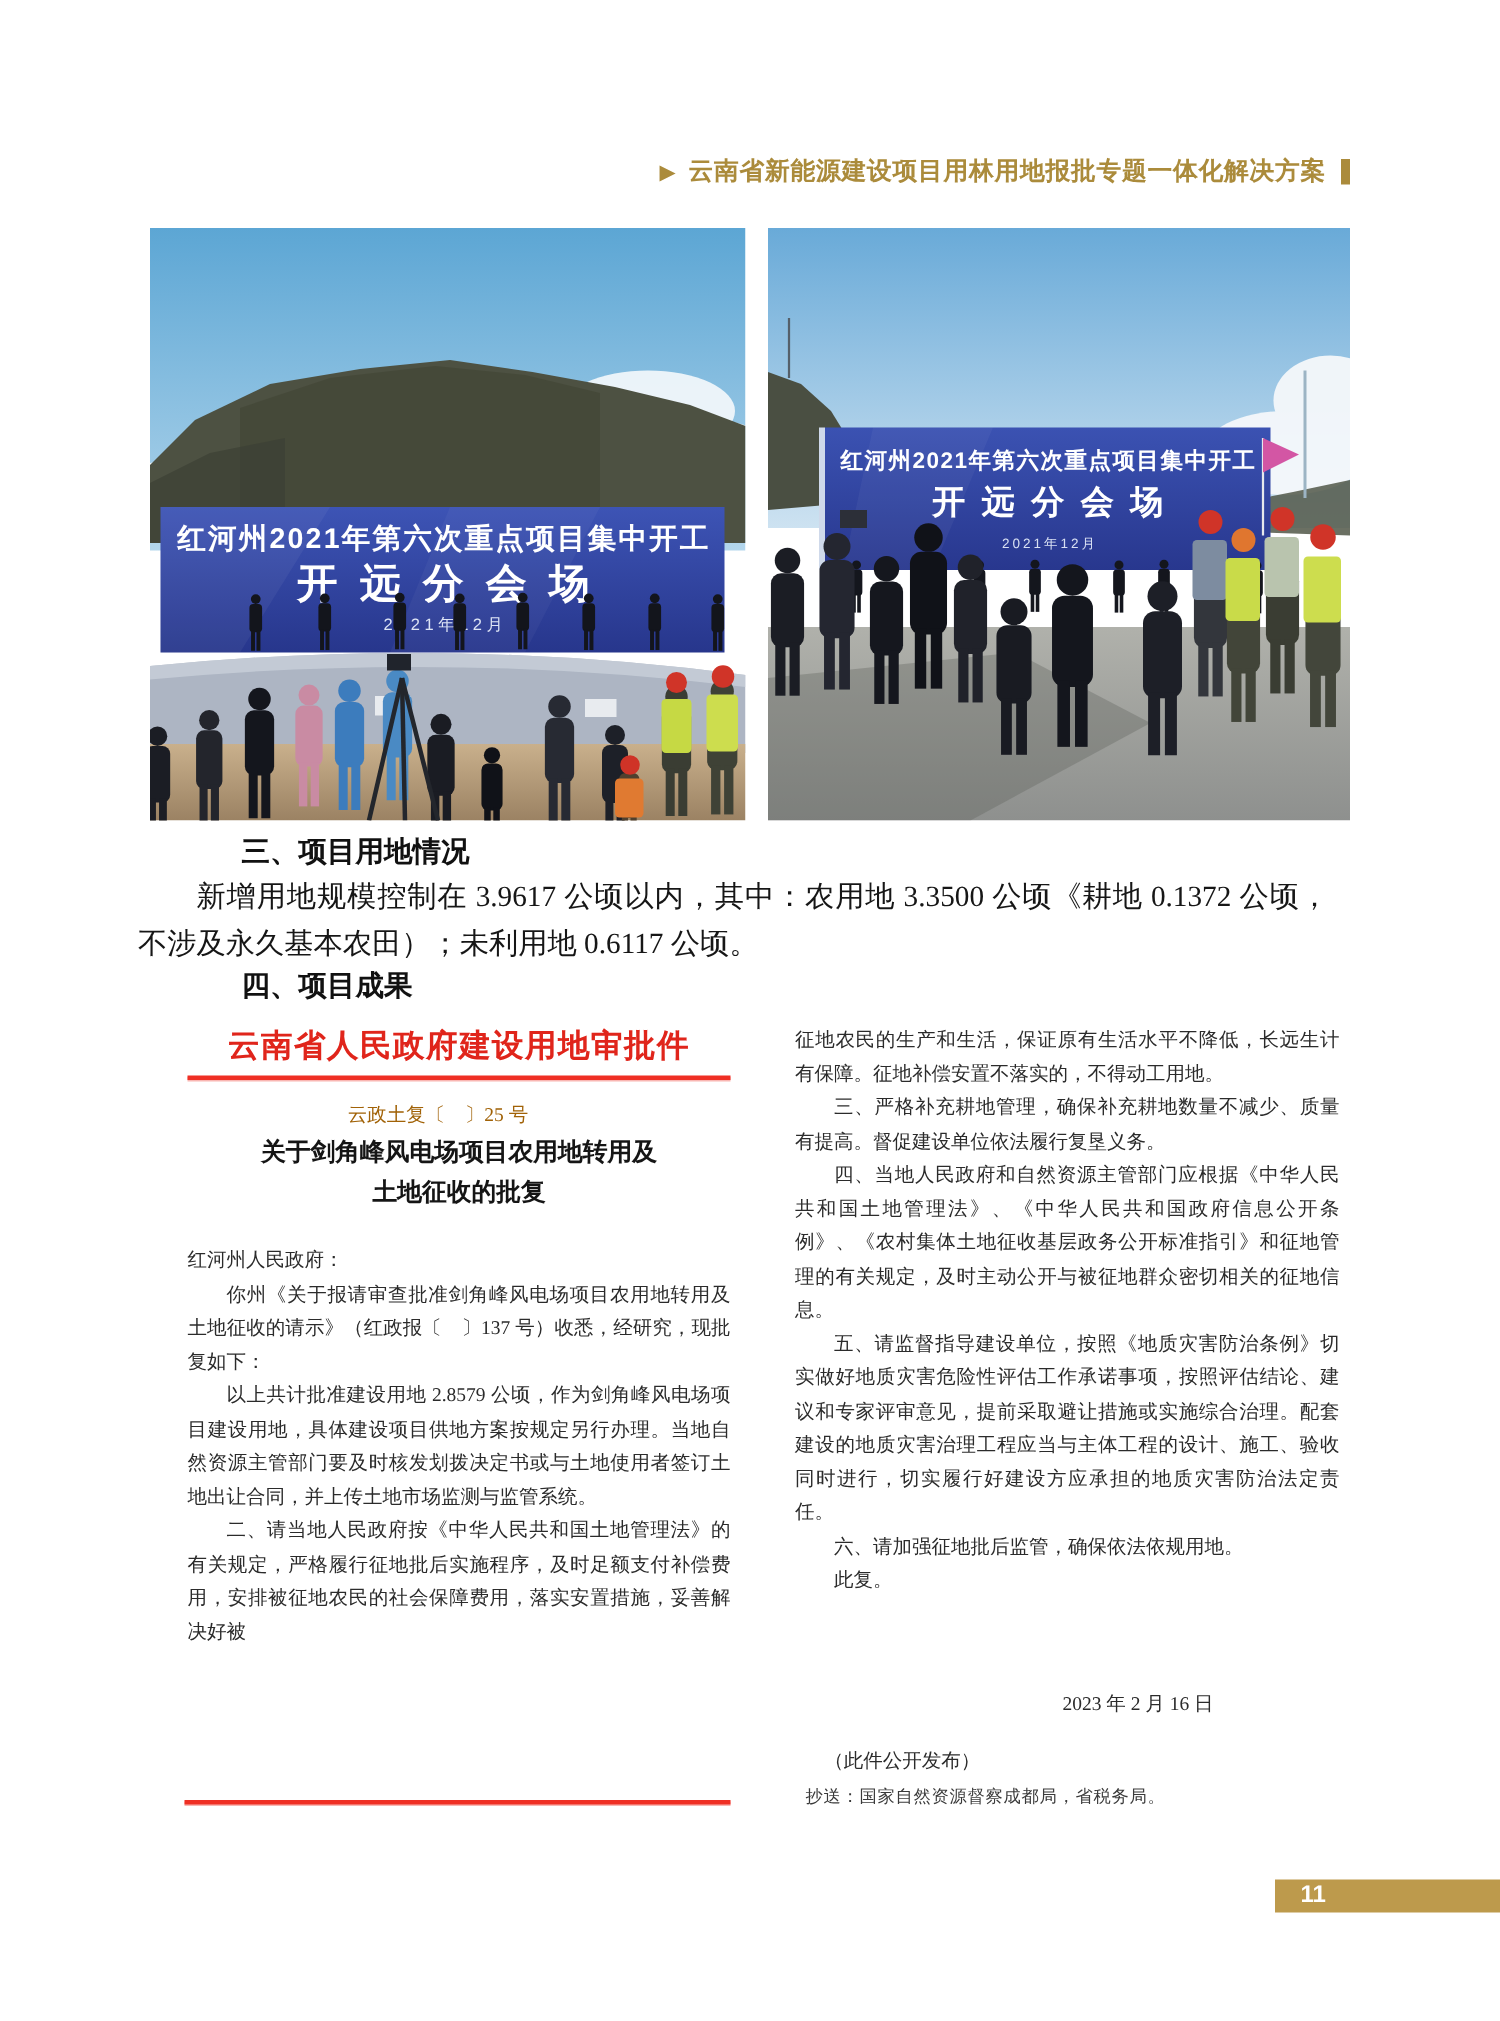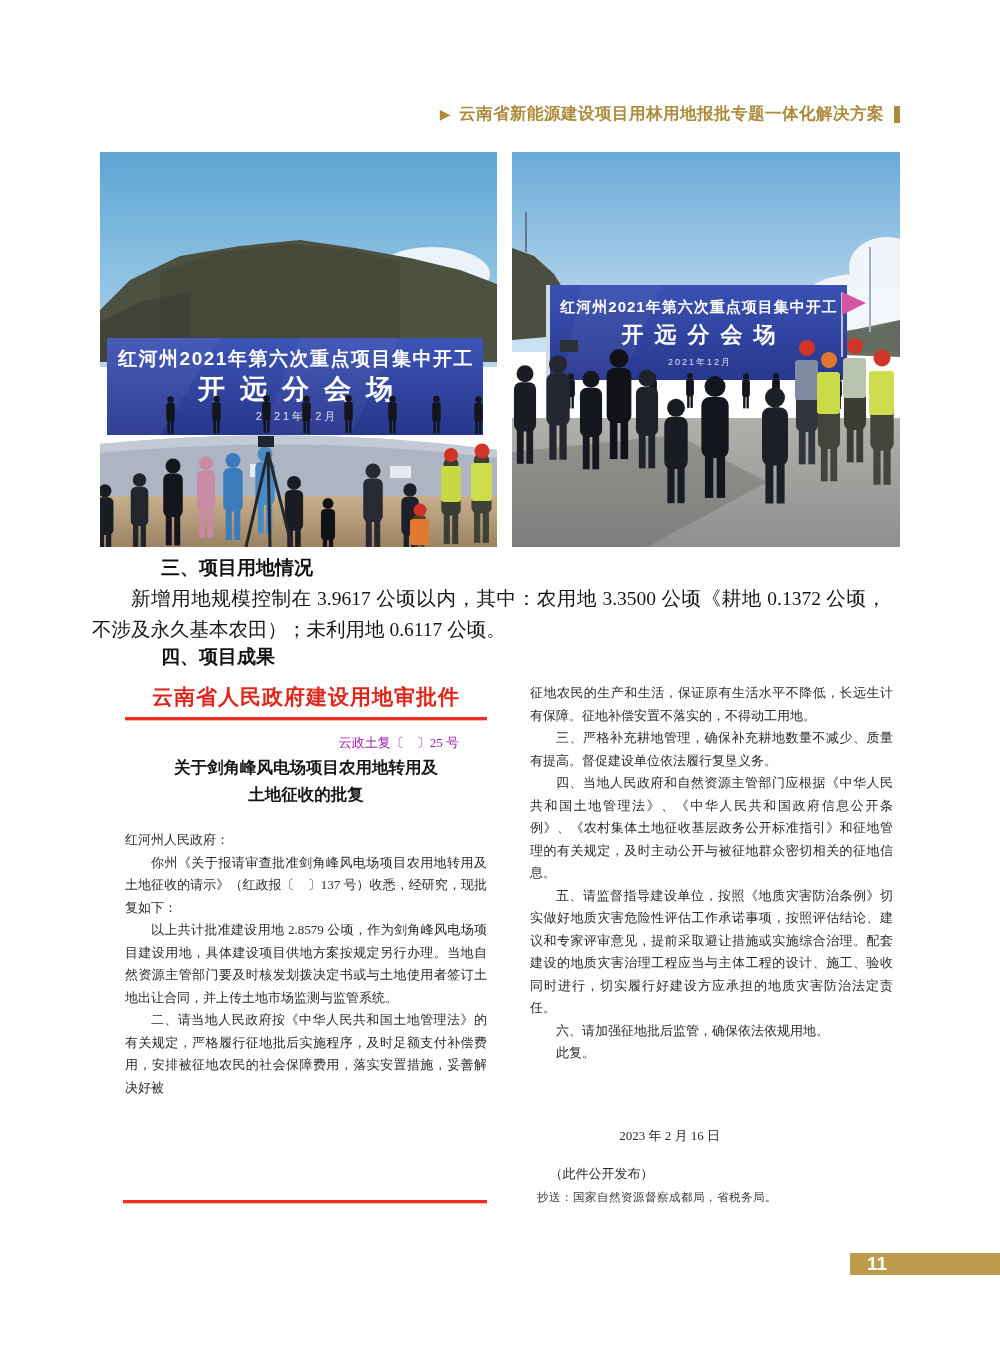--- a/index.html
+++ b/index.html
@@ -32,35 +32,35 @@
   }
   
   .doc-col{position:absolute;font-size:13px;line-height:22.5px;color:#2b2b2b;}
   .doc-left{left:125px;top:686px;width:362px;}
   .doc-right{left:530px;top:682px;width:363px;}
   .doc-title{
     text-align:center;font-weight:bold;font-size:21px;letter-spacing:1px;color:#e0251b;
     font-family:"Liberation Serif","DejaVu Serif",serif;
   }
   .doc-rule{height:3px;background:#ef2f24;margin-top:8px;box-shadow:0 1px 0 #f9b6b2;}
-  .doc-number{margin-top:12px;text-align:right;padding-right:28px;font-size:13px;color:#a21caf;}
+  .doc-number{margin-top:12px;text-align:center;padding-right:28px;font-size:13px;color:#a16207;}
   .doc-subject{text-align:center;font-weight:bold;font-size:16.5px;line-height:27px;color:#151515;}
   .doc-body{margin-top:21px;text-align:justify;}
   .doc-body p{margin:0;}
   .doc-body p.indent{text-indent:2em;}
-  .doc-date{margin-top:60px;text-align:center;padding-right:84px;}
+  .doc-date{margin-top:60px;text-align:right;padding-right:84px;}
   .doc-publish{margin-top:16px;text-indent:1.5em;}
   .doc-cc{position:absolute;left:537px;top:1190px;font-size:11.5px;color:#3a3a3a;letter-spacing:0.5px;}
   .doc-bottom-rule{position:absolute;left:123px;top:1200px;width:364px;height:3px;background:#ef2f24;box-shadow:0 1px 0 #f9b6b2;}
   
   .page-bar{
     position:absolute;left:850px;top:1253px;width:150px;height:22px;background:#bd9a4c;
     font-family:"Liberation Sans","DejaVu Sans",sans-serif;
   }
-  .page-bar .num{color:#ffffff;font-weight:bold;font-size:19px;line-height:22px;padding-left:17px;}
+  .page-bar .num{color:#ffffff;font-weight:bold;font-size:16px;line-height:22px;padding-left:17px;}
 </style>
 </head>
 <body>
 
 <div class="page">
 
   <div class="run-header">
     <span class="arrow">▶</span>
     <span>云南省新能源建设项目用林用地报批专题一体化解决方案</span>
     <span class="endbar"></span>

